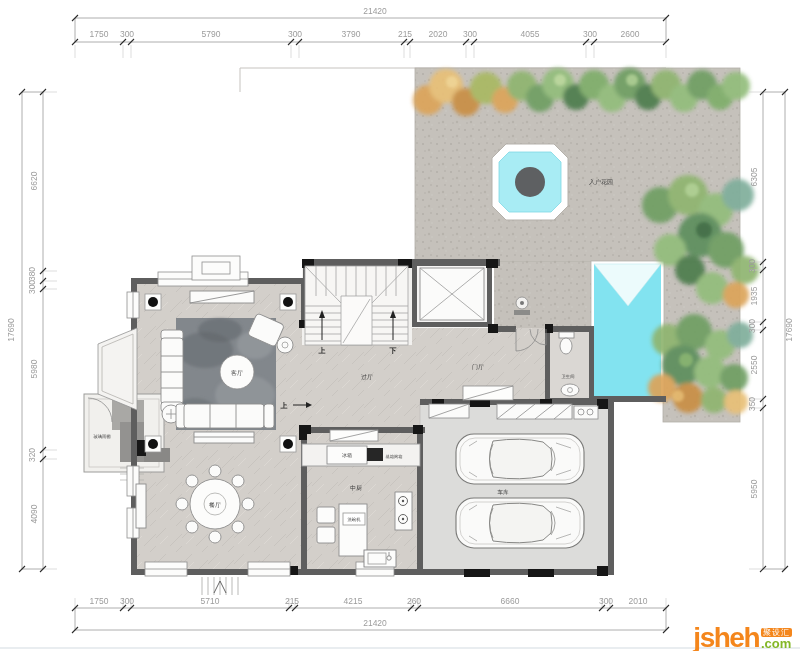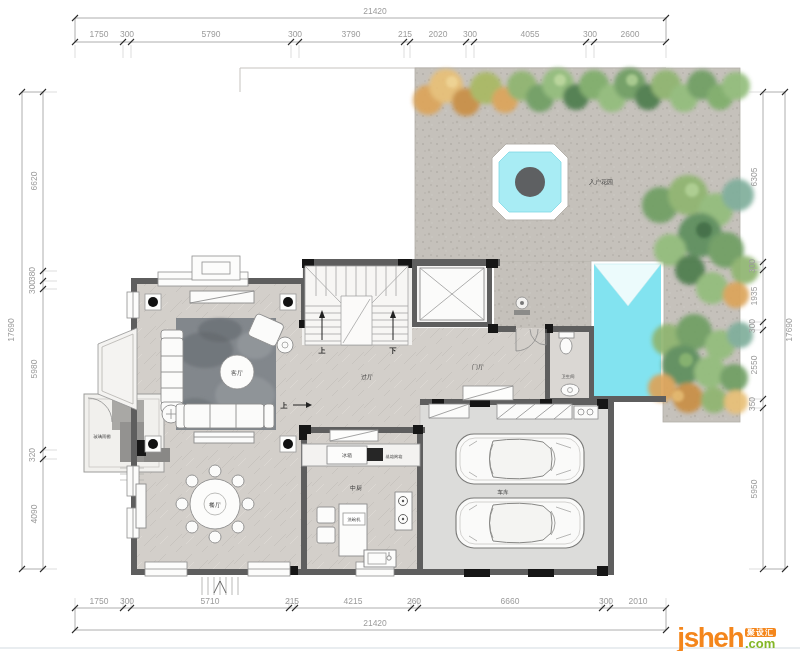--- a/index.html
+++ b/index.html
@@ -4,25 +4,25 @@
 <style>
   html,body{margin:0;padding:0;background:#fff;}
   .stage{position:relative;width:800px;height:651px;background:#fff;overflow:hidden;
          font-family:"Liberation Sans",sans-serif;}
   svg{position:absolute;left:0;top:0;}
   svg text{font-family:"Liberation Sans",sans-serif;}
   .dim{font-size:8.5px;fill:#9c9c9c;text-anchor:middle;}
   .rm{fill:#3d3d3d;text-anchor:middle;}
   .rm6{font-size:6px;} .rm5{font-size:5px;} .rm4{font-size:4.3px;}
   .updn{font-size:7px;fill:#1c1c1c;text-anchor:middle;font-weight:bold;}
-  .logo{position:absolute;right:24px;bottom:1px;display:flex;align-items:flex-end;}
+  .logo{position:absolute;right:8px;bottom:1px;display:flex;align-items:flex-end;}
   .logo .brand{color:#f4861c;font-size:28px;font-weight:800;letter-spacing:-1.5px;line-height:.85;}
   .logo .col{display:flex;flex-direction:column;align-items:flex-start;margin-left:2px;}
   .logo .badge{background:#f4861c;color:#fff;font-size:8px;line-height:1.15;padding:0 2px;
-               border-radius:2px;font-weight:bold;letter-spacing:1px;text-align:center;}
+               border-radius:2px;font-weight:normal;letter-spacing:1px;text-align:center;}
   .logo .com{color:#83b727;font-size:13px;font-weight:800;line-height:1;}
   .pageline{position:absolute;left:0;bottom:2px;width:100%;height:2px;background:#e9edf0;}
 </style>
 </head>
 <body>
 
 <div class="stage">
 <svg width="800" height="651" viewBox="0 0 800 651">
   <defs>
     <pattern id="pav" width="14" height="14" patternUnits="userSpaceOnUse">

